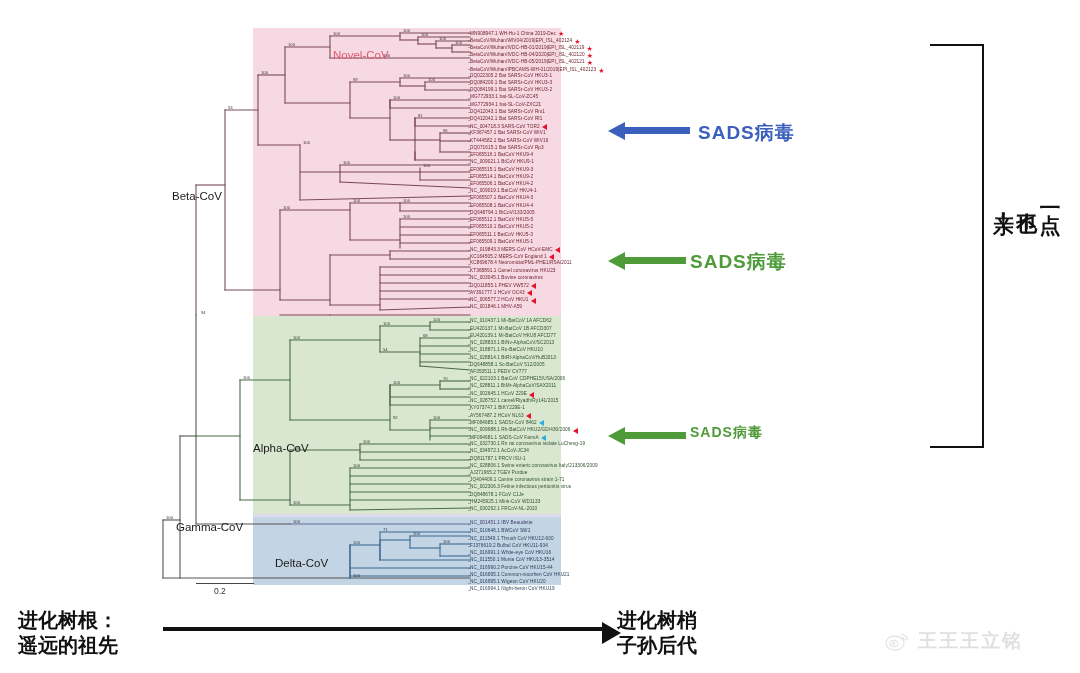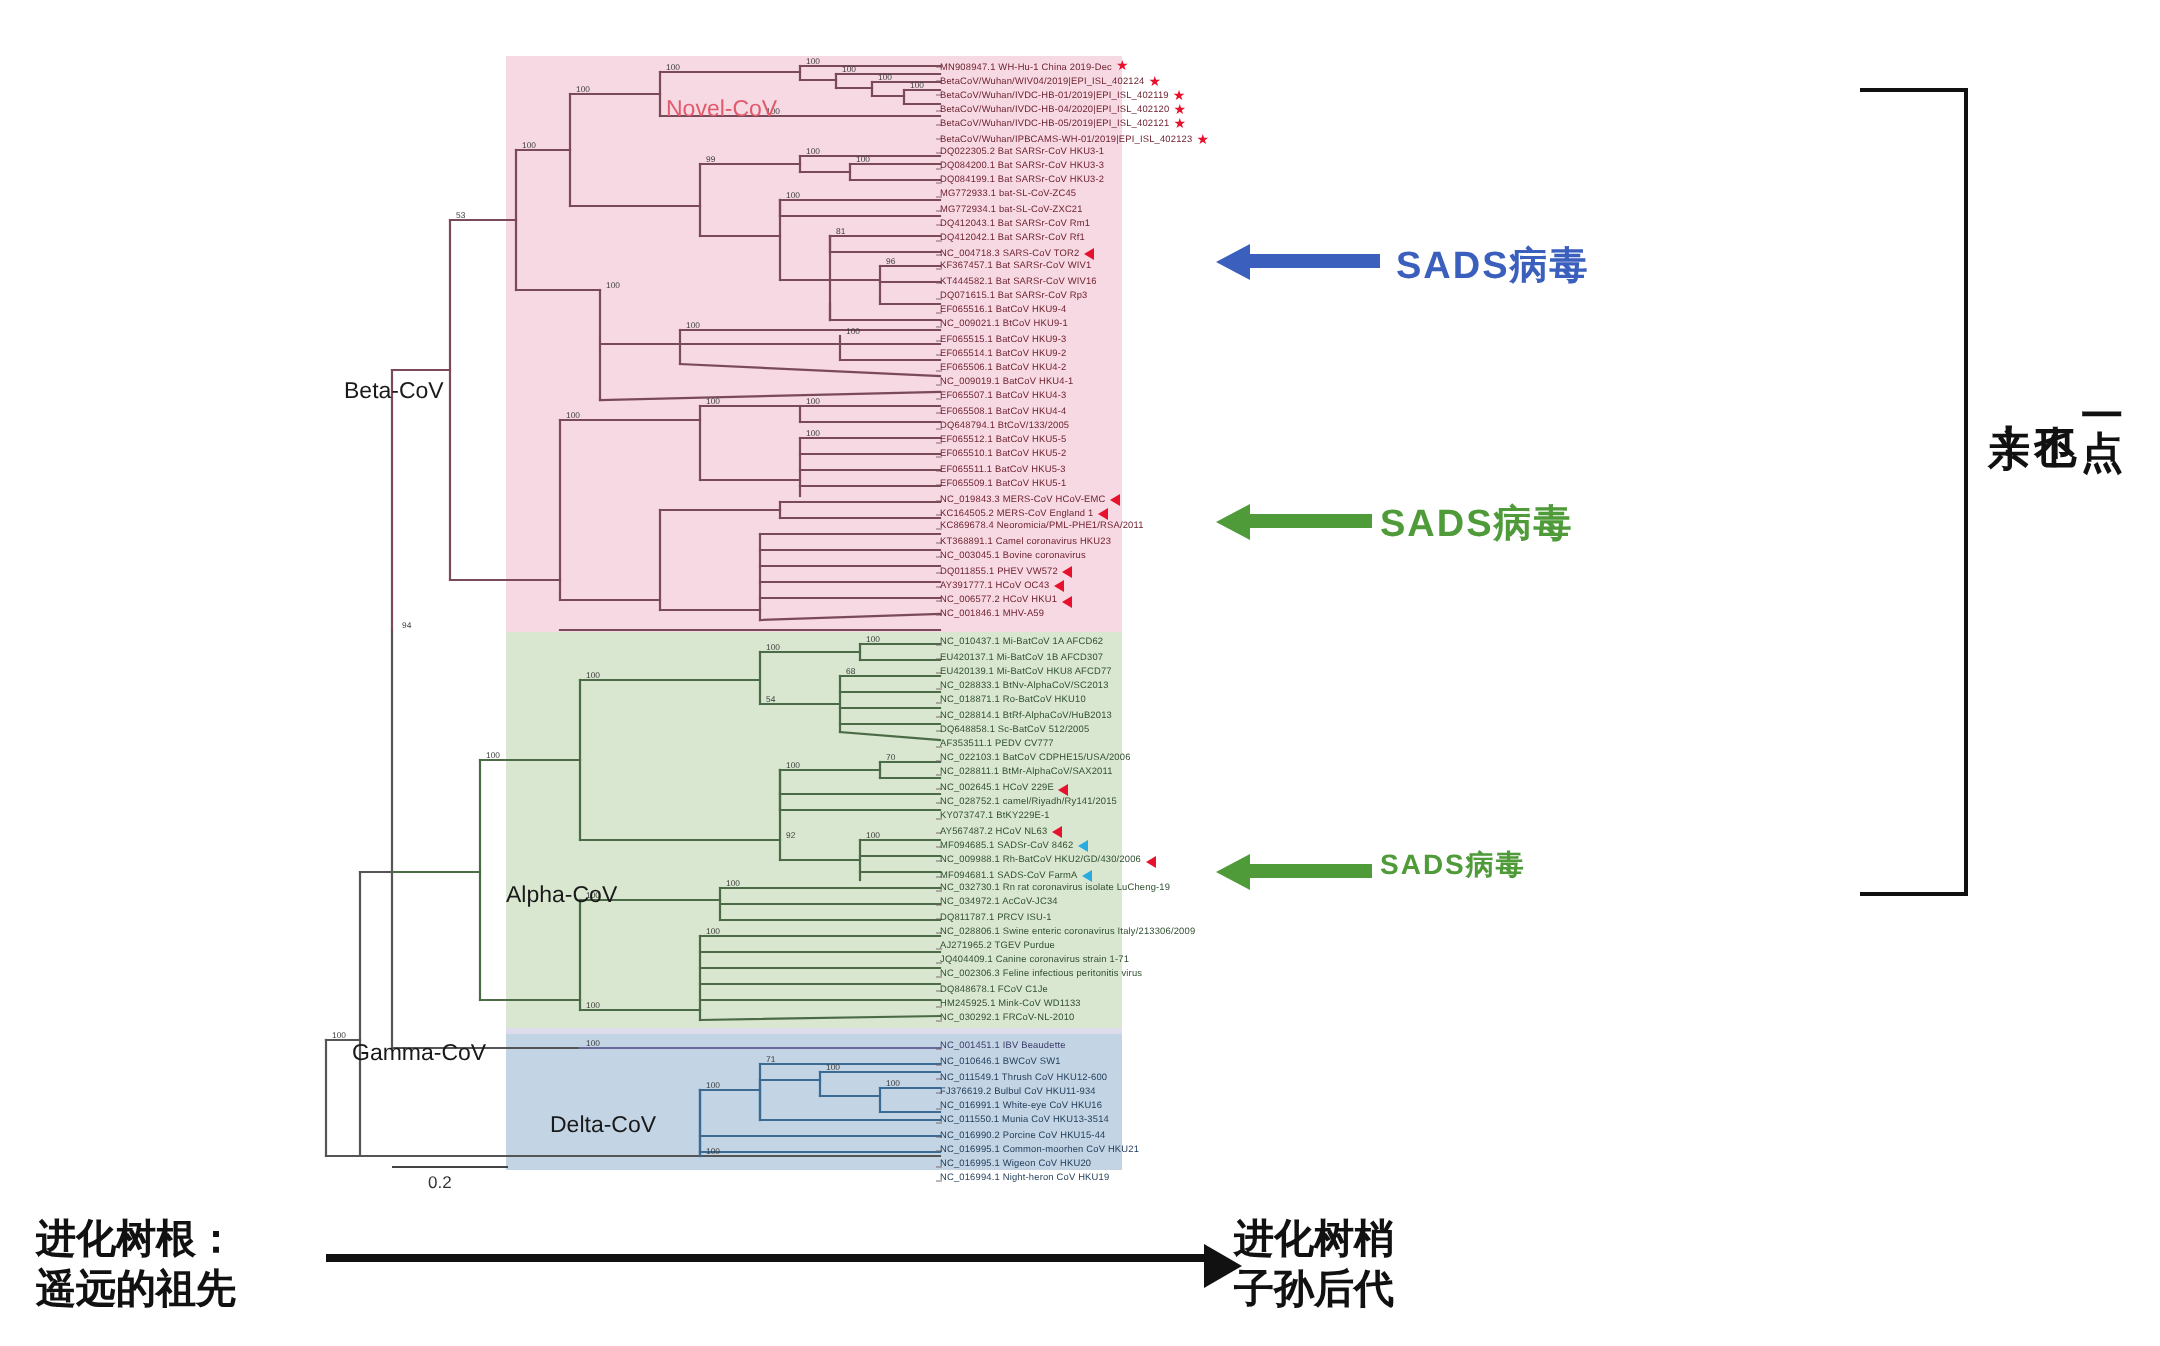--- a/index.html
+++ b/index.html
@@ -515,14 +515,24 @@
     <span class="col">也不</span>
     <span class="col">亲！</span>
   </div>
 
   <div id="axis"></div>
   <div class="foot" id="foot-tip">进化树梢
 子孙后代</div>
   <div class="foot" id="foot-root">进化树根：
 遥远的祖先</div>
 
+  <div id="watermark">
+    <svg width="26" height="20" viewBox="0 0 26 20">
+      <ellipse cx="10" cy="12" rx="9" ry="7" fill="none" stroke="#aaa" stroke-width="1.4"></ellipse>
+      <ellipse cx="9" cy="12.5" rx="4" ry="3" fill="none" stroke="#aaa" stroke-width="1.3"></ellipse>
+      <circle cx="8.5" cy="12.5" r="1.4" fill="#aaa"></circle>
+      <path d="M16 3 a7 7 0 0 1 6.5 6.5" fill="none" stroke="#aaa" stroke-width="1.4"></path>
+      <path d="M16.5 6.5 a3.6 3.6 0 0 1 3.2 3.2" fill="none" stroke="#aaa" stroke-width="1.4"></path>
+    </svg>
+    <span class="wm-txt">王王王立铭</span>
+  </div>
 
 </div>
 
 </body></html>

